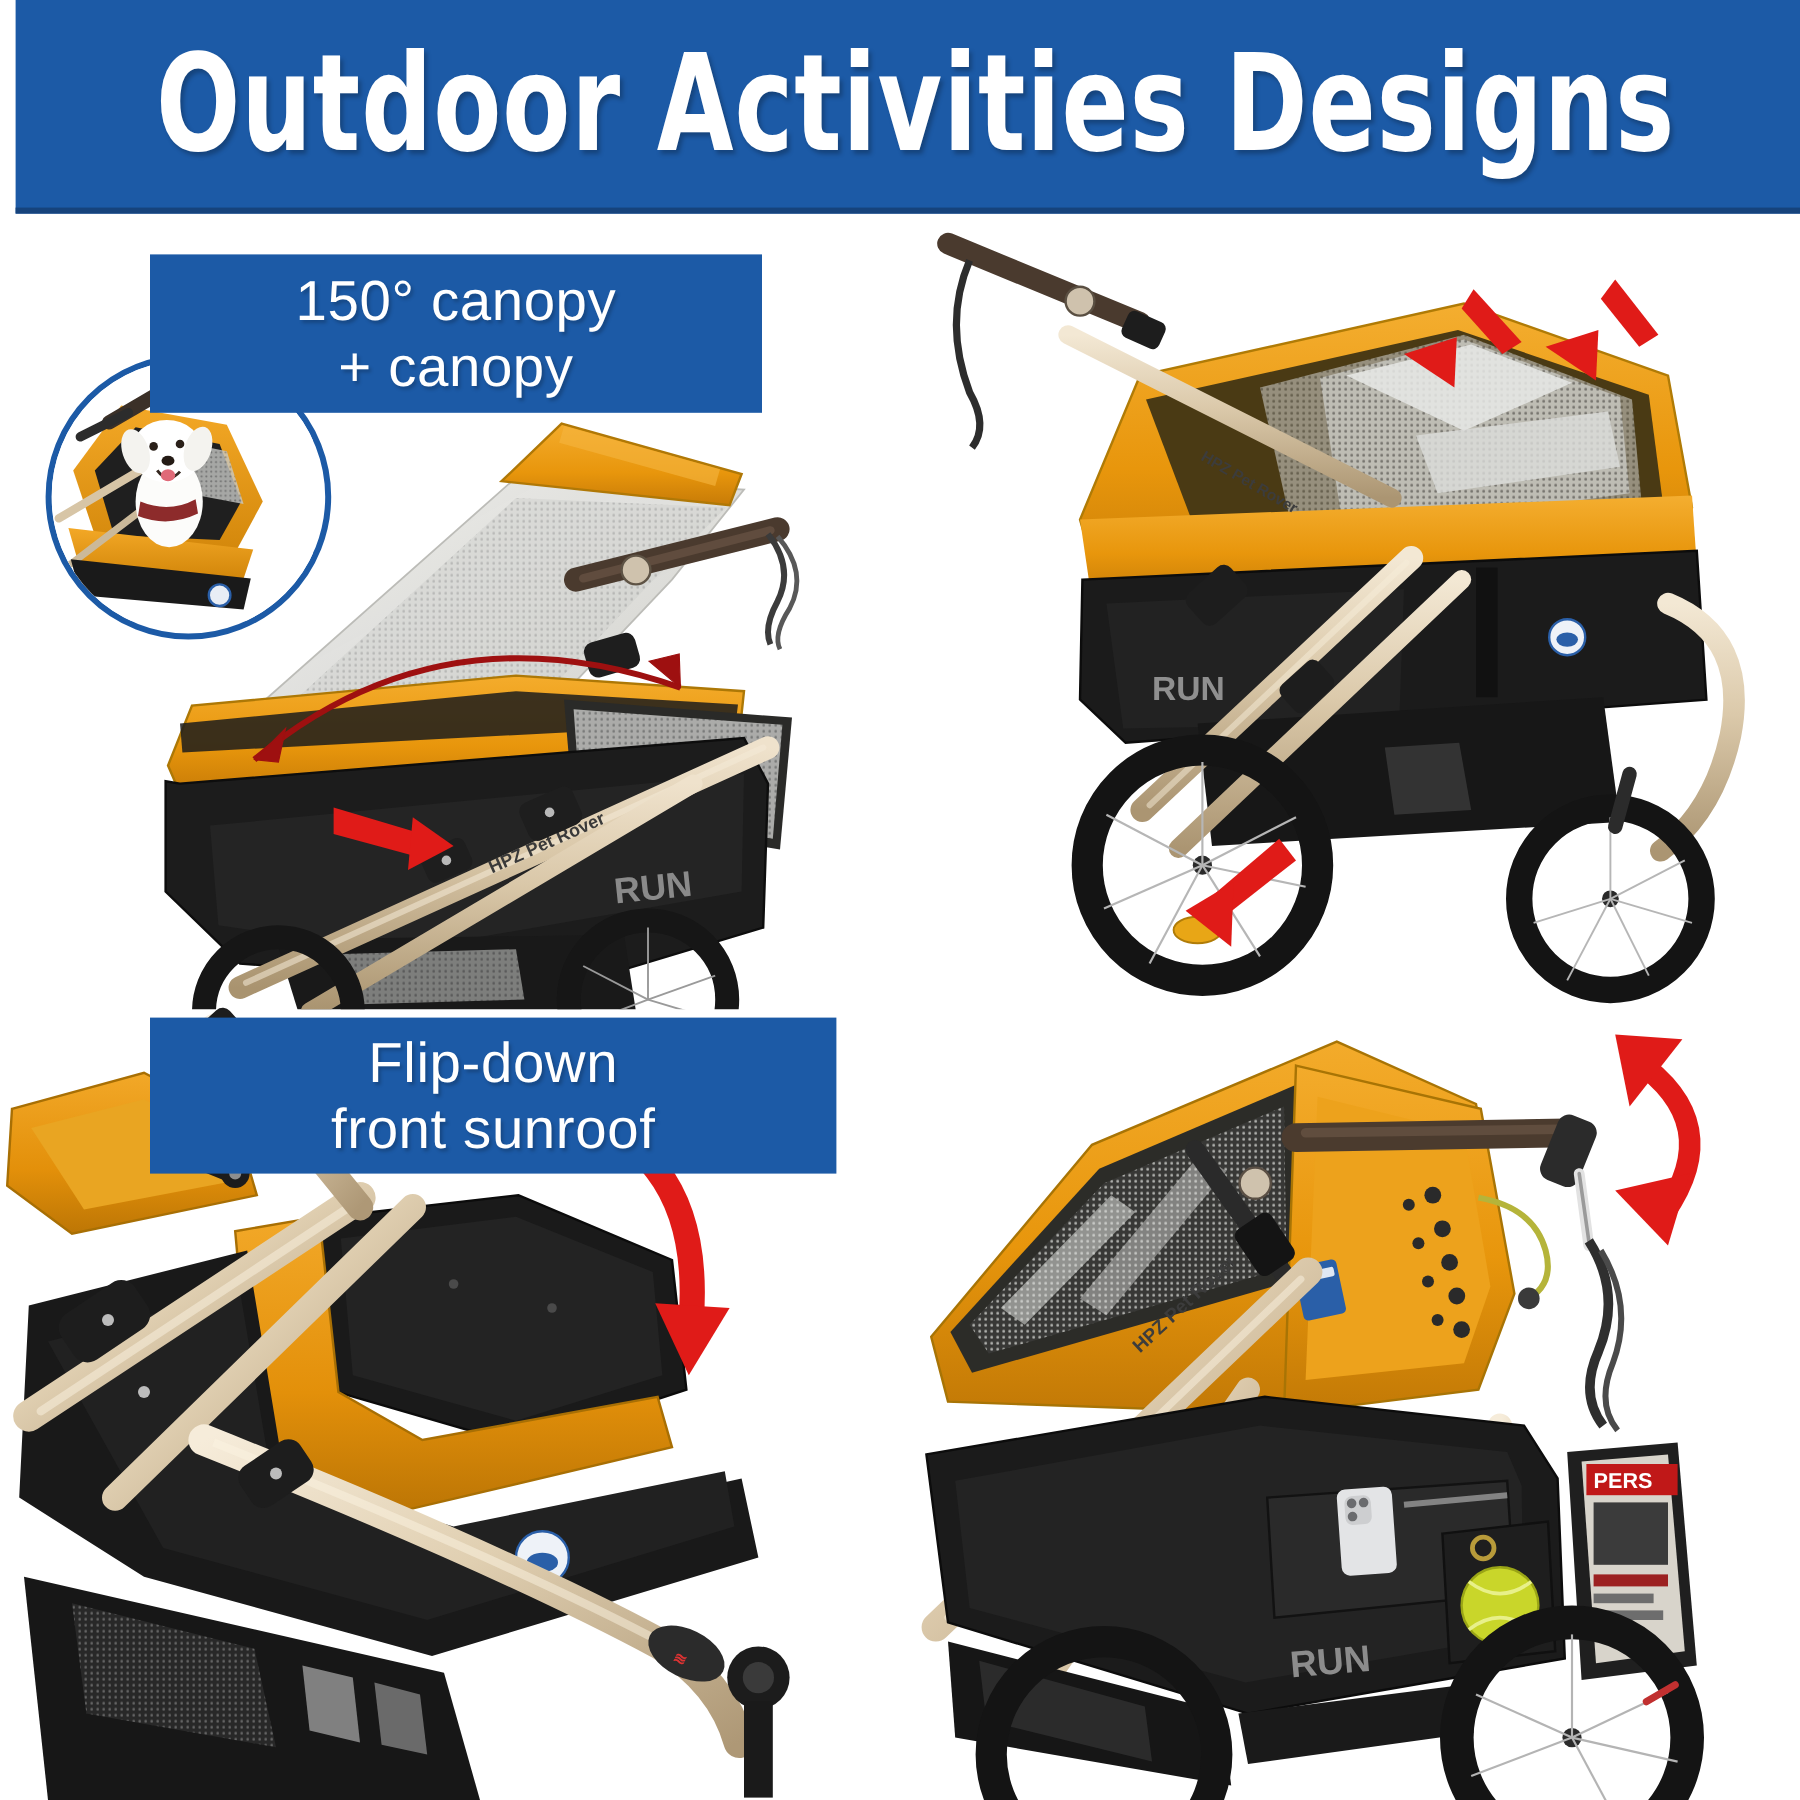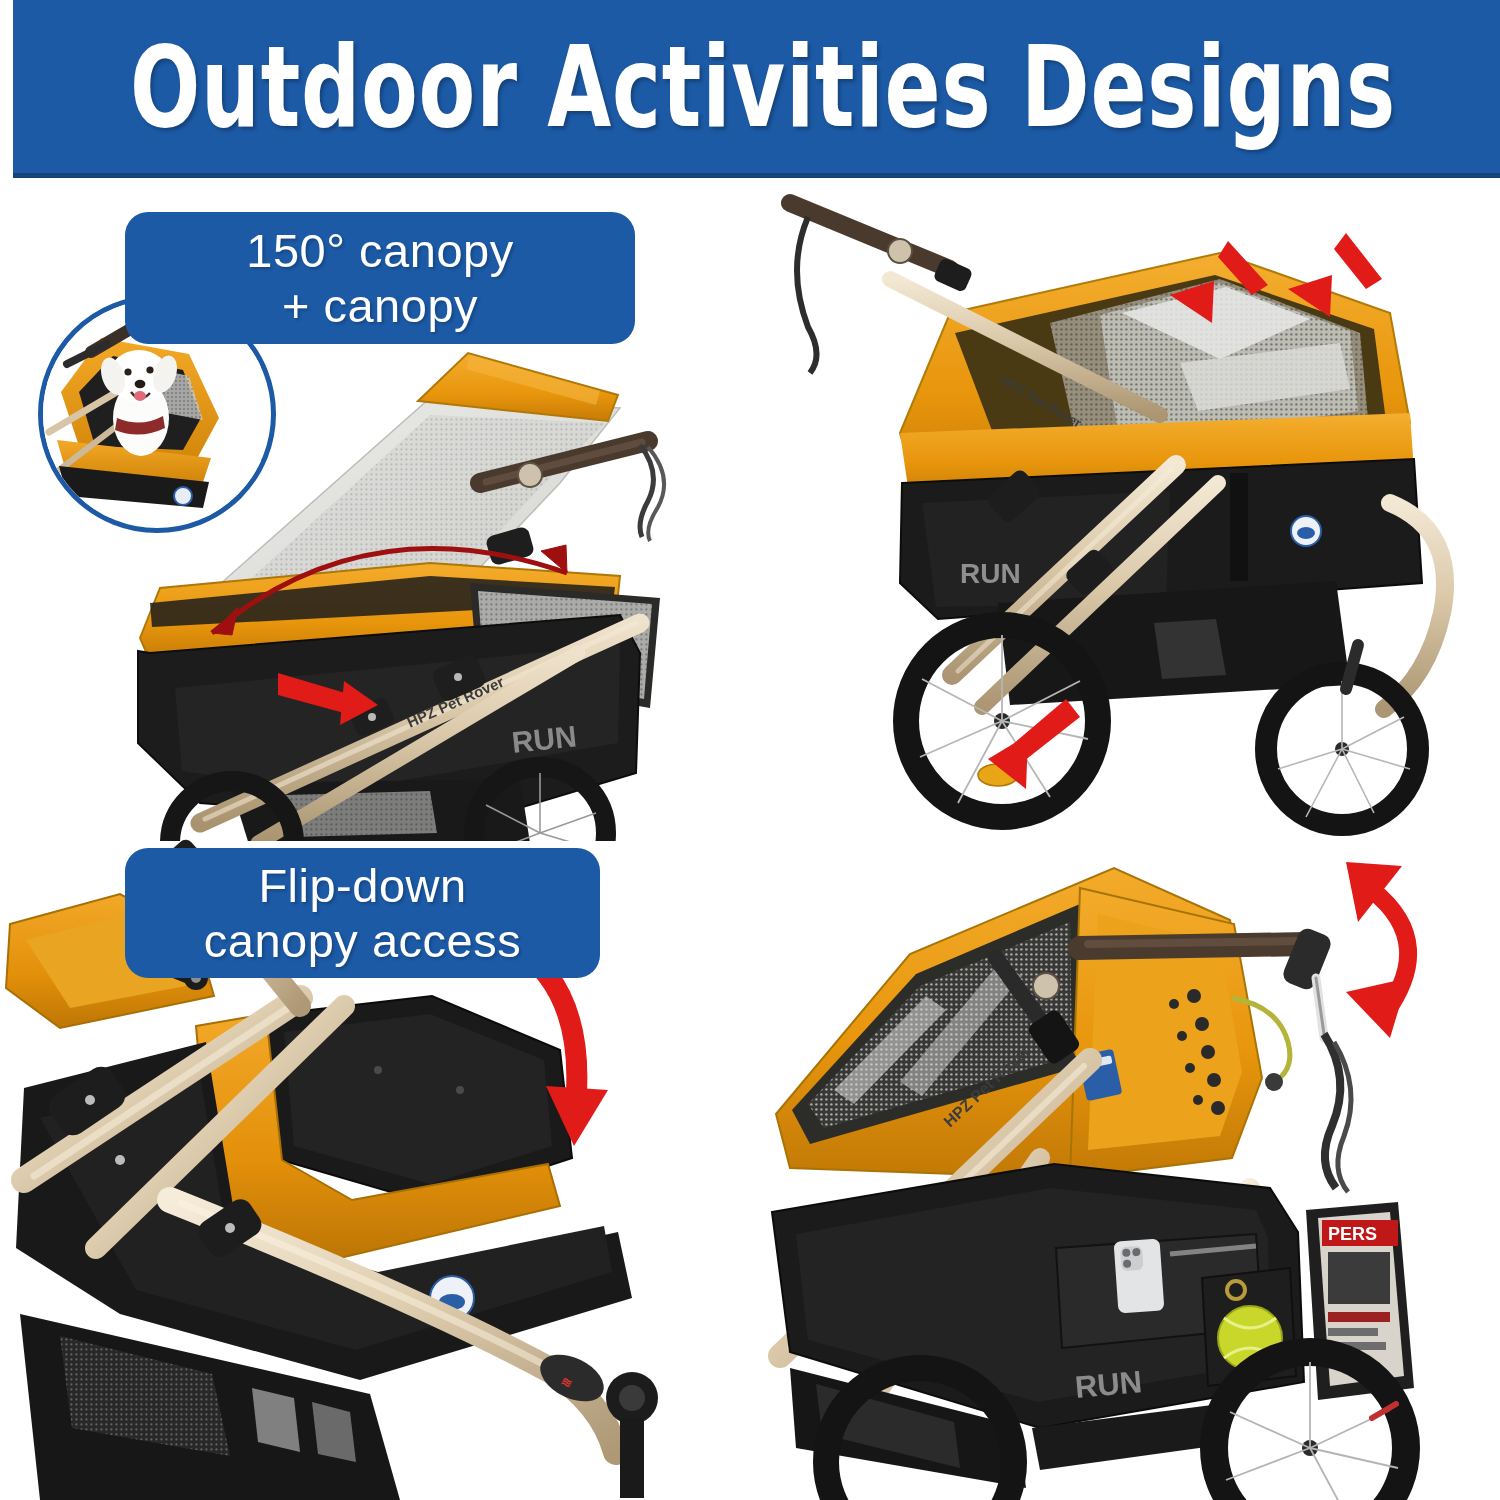--- a/index.html
+++ b/index.html
@@ -73,26 +73,25 @@
     text-align: center;
     font-family: "Liberation Sans", sans-serif;
     font-size: 47px;
     line-height: 1.18;
     font-weight: normal;
     letter-spacing: 0.5px;
     z-index: 8;
     text-shadow: 2px 2px 3px rgba(0,0,0,0.22);
     padding: 8px 14px;
     box-sizing: border-box;
-    border-radius: 23px;
   }
   .label-line { display: block; white-space: nowrap; }
 
   .label-tl { left: 125px; top: 29px; width: 510px; height: 132px; }
-  .label-bl { left: 125px; top: 20px; width: 475px; height: 130px; }
+  .label-bl { left: 125px; top: 20px; width: 572px; height: 130px; }
 
   
   .stage {
     position: absolute;
     left: 0; top: 0;
     width: 750px; height: 658px;
   }
   .stage svg { display: block; }
 
   
@@ -467,21 +466,21 @@
         <g fill="#e01b18" stroke="#e01b18">
           <path d="M438,92 q150,20 138,180" stroke-width="21" fill="none" stroke-linecap="butt"></path>
           <polygon points="418,74 486,70 452,132" stroke="none"></polygon>
           <polygon points="546,258 608,262 574,318" stroke="none"></polygon>
         </g>
       </svg>
     </div>
 
     <div class="label-box label-bl">
       <span class="label-line">Flip-down</span>
-      <span class="label-line">canopy access</span>
+      <span class="label-line">front sunroof</span>
     </div>
   </div>
 
   <div class="panel panel-br">
     <div class="stage">
       <svg width="750" height="672" viewBox="0 0 750 672" xmlns="http://www.w3.org/2000/svg">
         <defs>
           <linearGradient id="brFrame" x1="0" y1="0" x2="1" y2="1">
             <stop offset="0%" stop-color="#f6ecda"></stop>
             <stop offset="45%" stop-color="#ddcbad"></stop>

